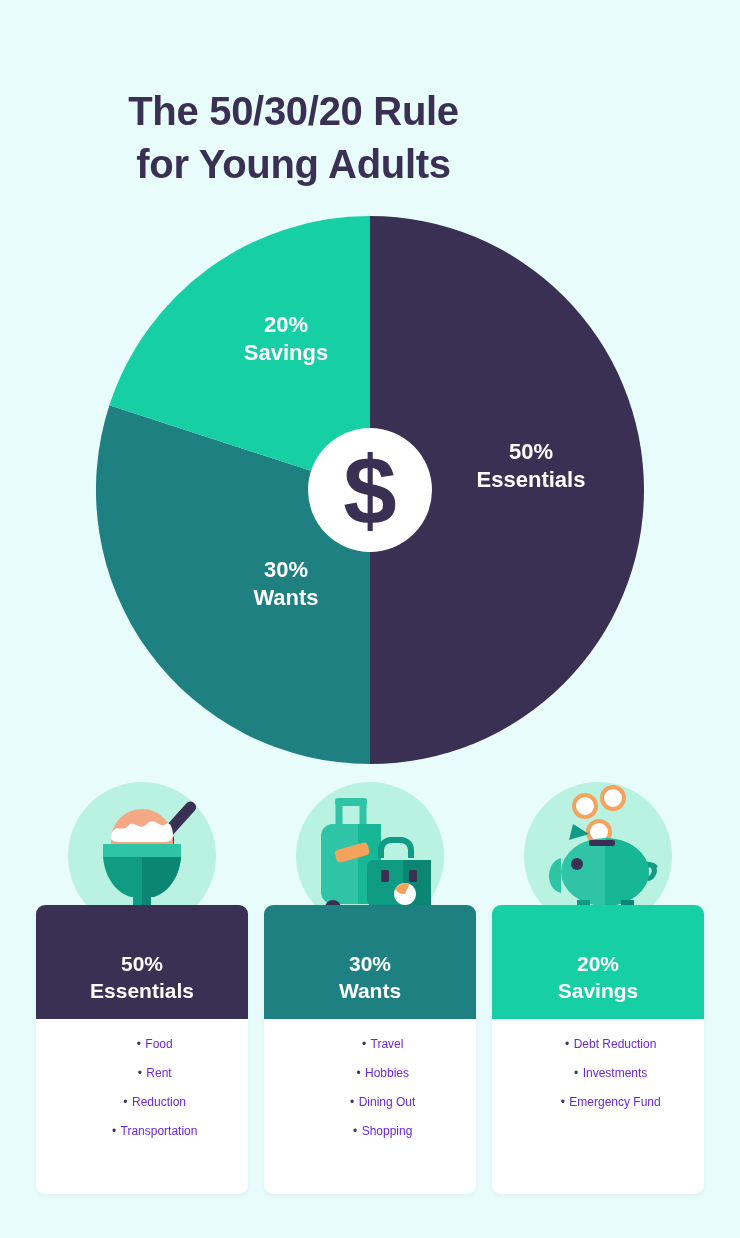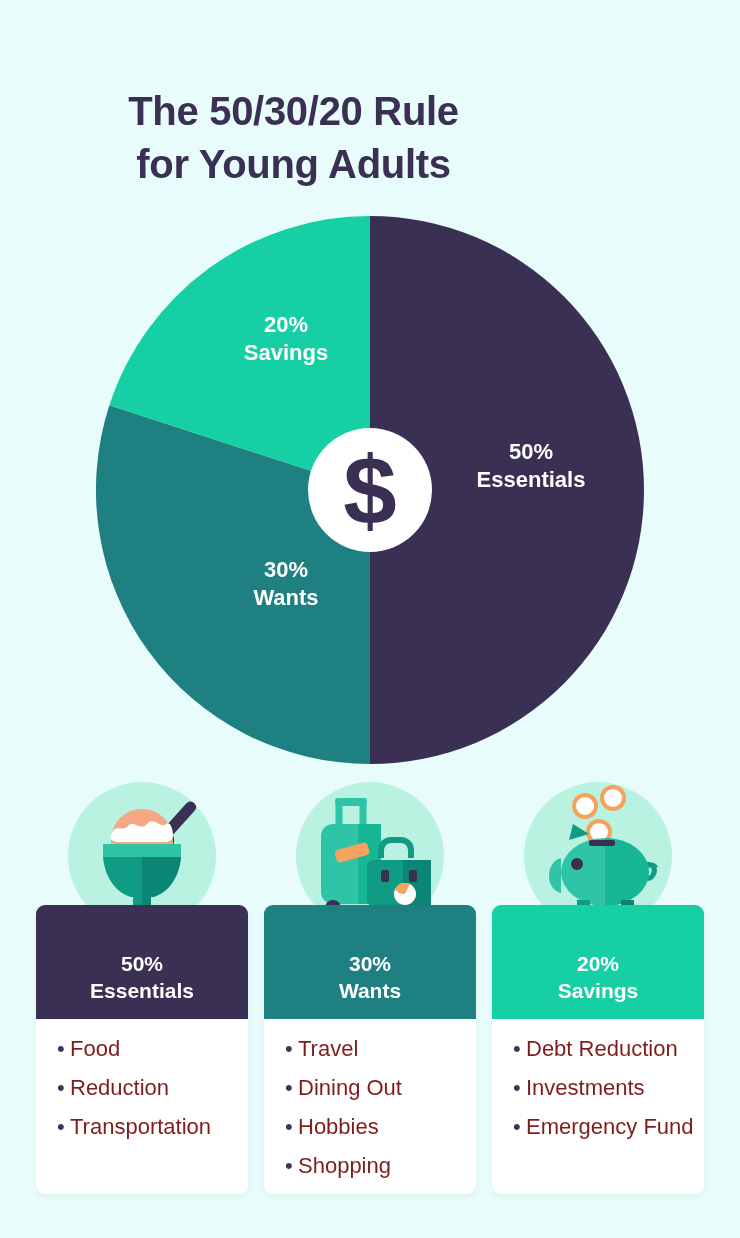--- a/index.html
+++ b/index.html
@@ -110,25 +110,26 @@
     font-weight: bold;
     line-height: 1.28;
     white-space: pre-line;
   }
   .card-list {
     margin: 0;
     padding: 19px 0 0 21px;
     list-style: none;
   }
   .card-list li {
-    color: #7f1d1d;
-    font-size: 22px;
+    color: #6d28d9;
+    font-size: 12px;
     line-height: 1;
     padding: 0 0 17px 0;
     white-space: nowrap;
+    text-align: center;
   }
   .card-list li::before {
     content: "\2022";
     display: inline-block;
     width: 13px;
     color: #3e3659;
   }
 </style>
 </head>
 <body>
@@ -183,20 +184,21 @@
       <rect x="66" y="110" width="18" height="14" fill="#0f9b84"></rect>
       <path fill="#0b8574" d="M75 110 h9 v14 h-9 Z"></path>
       <path fill="#0f9b84" d="M54 124 h42 c0 8 -6 11 -14 11 h-14 c-8 0 -14 -3 -14 -11 Z"></path>
       <path fill="#0b8574" d="M75 124 h21 c0 8 -6 11 -14 11 h-7 Z"></path>
     </svg>
     <div class="card-body">
       <div class="card-head" style="background:#3a3054">50%
 Essentials</div>
       <ul class="card-list">
         <li>Food</li>
+        <li>Rent</li>
         <li>Reduction</li>
         <li>Transportation</li>
       </ul>
     </div>
   </div>
 
   <div class="card">
     <div class="card-icon-circle"></div>
     <svg class="card-icon-art" viewBox="0 0 150 146">
 
@@ -219,22 +221,22 @@
       <rect x="114" y="86" width="8" height="12" rx="2" fill="#3a3054"></rect>
 
       <circle cx="110" cy="110" r="11" fill="#ffffff"></circle>
       <path fill="#f5a25d" d="M110 110 a11 11 0 0 1 -11 0 a11 11 0 0 1 11 -11 Z" transform="rotate(25 110 110)"></path>
     </svg>
     <div class="card-body">
       <div class="card-head" style="background:#1e8080">30%
 Wants</div>
       <ul class="card-list">
         <li>Travel</li>
+        <li>Hobbies</li>
         <li>Dining Out</li>
-        <li>Hobbies</li>
         <li>Shopping</li>
       </ul>
     </div>
   </div>
 
   <div class="card">
     <div class="card-icon-circle"></div>
     <svg class="card-icon-art" viewBox="0 0 150 146">
 
       <circle cx="62" cy="22" r="11" fill="#ffffff" stroke="#f5a25d" stroke-width="4"></circle>

